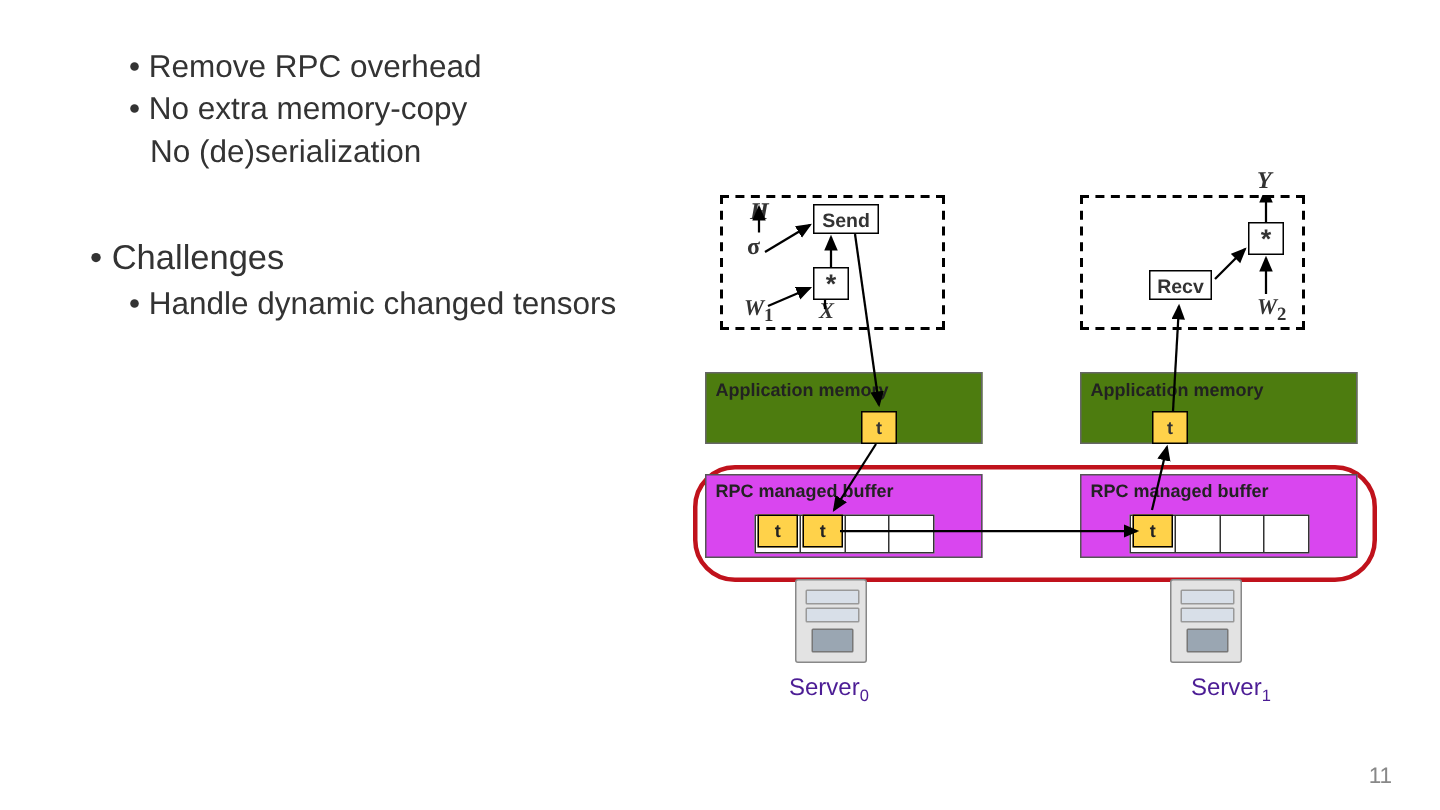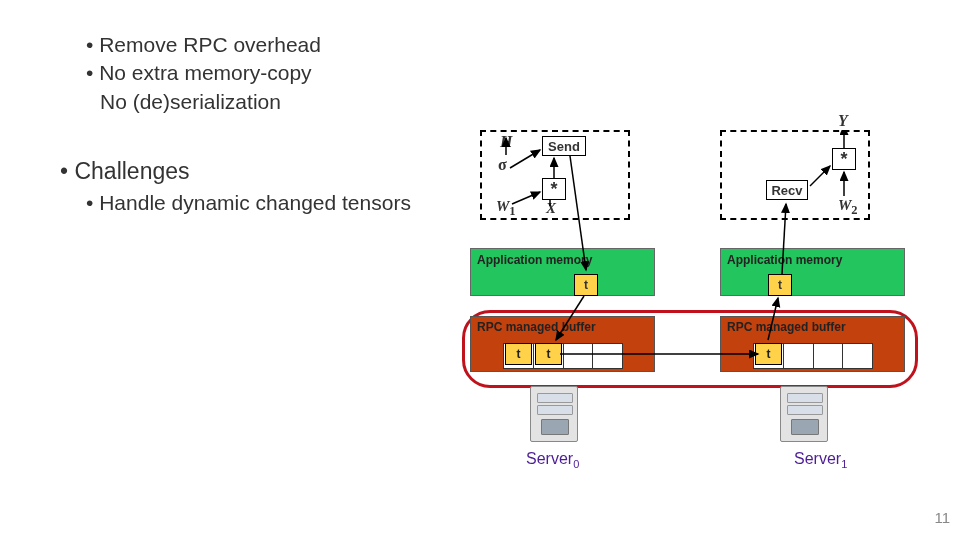--- a/index.html
+++ b/index.html
@@ -44,21 +44,21 @@
   .bullets .l2::before {
     content: "• ";
   }
   .bullets .l2cont {
     margin: 0 0 2px 40px;
     font-size: 21px;
   }
   .gap { height: 34px; }
   .pagenum {
     position: absolute;
-    right: 10px;
+    right: 32px;
     bottom: 14px;
     font-size: 15px;
     color: #888;
   }
 
   
   .diagram {
     position: absolute;
     left: 470px;
     top: 130px;
@@ -85,41 +85,41 @@
     justify-content: center;
   }
   .sym {
     position: absolute;
     font-family: "Cambria Math", "Times New Roman", serif;
     font-weight: bold;
     font-style: italic;
   }
   .appmem {
     border: 1px solid #666;
-    background: #22c55e;
+    background: #4d7c0f;
     padding: 4px 6px;
     font-family: "Segoe UI", Arial, sans-serif;
     font-size: 12px;
     font-weight: 600;
     color: #222;
   }
   .tensor {
     border: 1.5px solid #000;
     background: #ffd24a;
     text-align: center;
     font-family: "Segoe UI", Arial, sans-serif;
     font-size: 12px;
     font-weight: 700;
     display: flex;
     align-items: center;
     justify-content: center;
   }
   .rpcbox {
     border: 1px solid #555;
-    background: #c2410c;
+    background: #d946ef;
     padding: 3px 6px 0 6px;
     font-family: "Segoe UI", Arial, sans-serif;
     font-size: 12px;
     font-weight: 600;
     color: #222;
   }
   .rpcslots {
     position: absolute;
     height: 24px;
     background: #fff;

